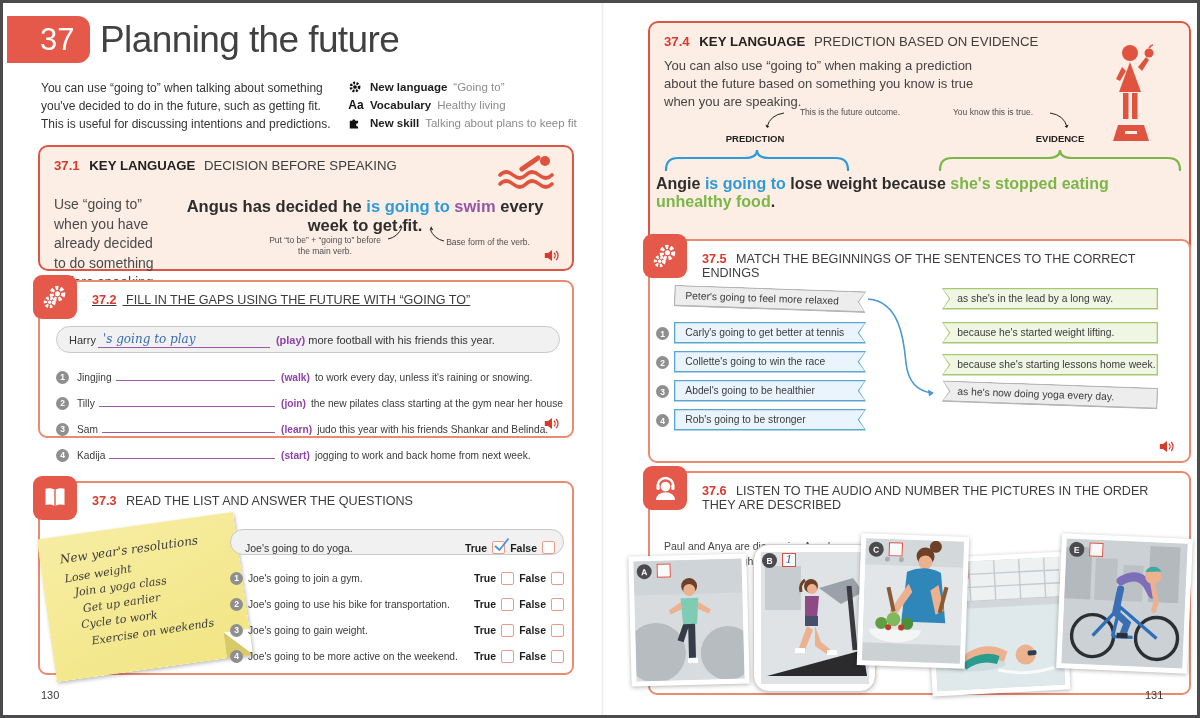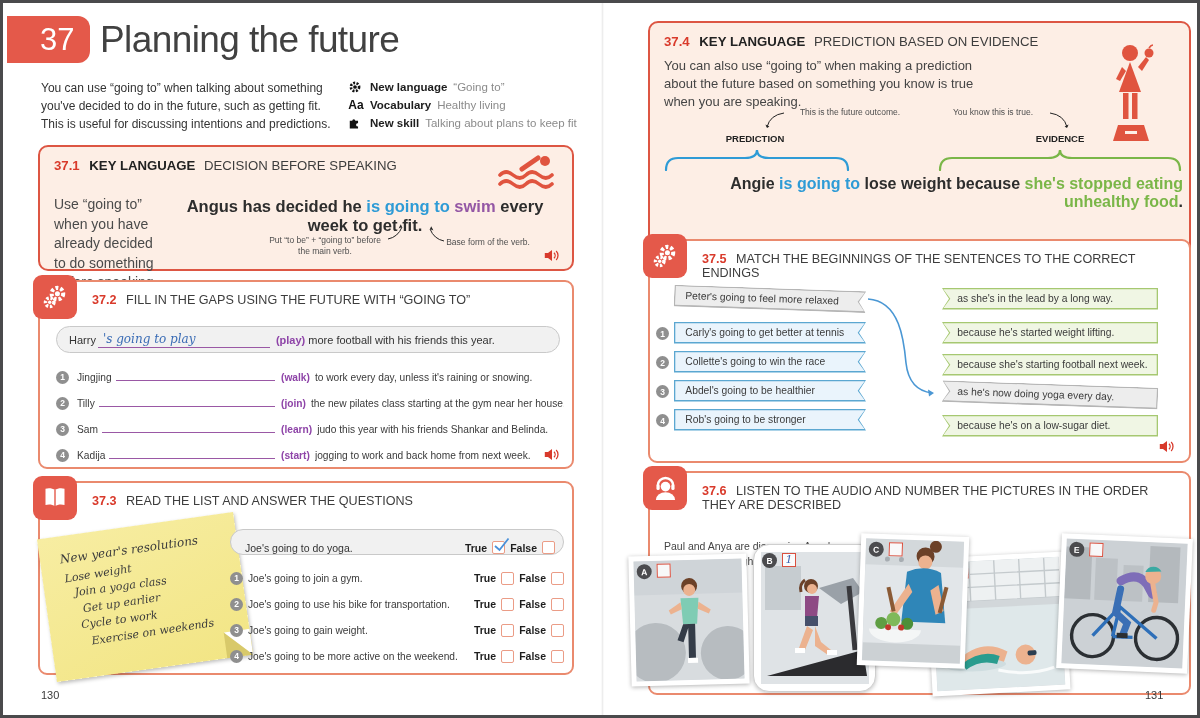--- a/index.html
+++ b/index.html
@@ -70,21 +70,21 @@
   .cbx { width:13px; height:13px; border:1.4px solid #eda globalThis; }
   .cbx { width:13px; height:13px; border:1.4px solid #eb9c86; border-radius:2px; background:#fff; position:relative; flex:0 0 13px; }
   .cbx svg { position:absolute; left:0px; top:-5px; }
 
   .pagenum { position:absolute; top:686px; font-size:11px; color:#3a3a3a; }
 
   
   .kl4-intro { position:absolute; left:14px; top:34px; width:330px; font-size:13px; line-height:1.4; color:#454545; }
   .bracket-label { position:absolute; font-size:9.5px; font-weight:bold; color:#222; text-align:center; width:150px; }
   .brace { position:absolute; }
-  .kl4-sentence { position:absolute; left:6px; right:6px; top:152px; text-align:right; font-size:16px; font-weight:bold; color:#2d2d2d; }
+  .kl4-sentence { position:absolute; left:6px; right:6px; top:152px; text-align:left; font-size:16px; font-weight:bold; color:#2d2d2d; }
 
   
   .stem, .ending { position:absolute; font-size:10.3px; color:#3b3b3b; }
   .n-outer { padding:1.3px; }
   .stem .n-outer { background:#5ba7d1; clip-path:polygon(0 0,100% 0,calc(100% - 7px) 50%,100% 100%,0 100%); }
   .stem .n-inner { background:#eaf4fc; clip-path:polygon(0 0,100% 0,calc(100% - 7px) 50%,100% 100%,0 100%); padding:4px 14px 4px 10px; white-space:nowrap; }
   .ending .n-outer { background:#a6c871; clip-path:polygon(0 0,100% 0,100% 100%,0 100%,7px 50%); }
   .ending .n-inner { background:#f0f6e4; clip-path:polygon(0 0,100% 0,100% 100%,0 100%,7px 50%); padding:4px 8px 4px 14px; white-space:nowrap; }
   .gray-piece .n-outer { background:#b5b5b5 !important; }
   .gray-piece .n-inner { background:#ededed !important; }
@@ -172,21 +172,21 @@
     <div class="callout" style="left:398px; top:90px; width:100px;">Base form of the verb.</div>
     <div class="audio" style="right:12px; bottom:7px;">
       <svg width="16" height="13" viewBox="0 0 20 16">
           <path d="M1 5h4l5-4v14l-5-4H1z" fill="#d83a2c"></path>
           <path d="M12.5 4.5a5 5 0 0 1 0 7" stroke="#d83a2c" fill="none" stroke-width="1.6"></path>
           <path d="M15.2 2.4a8 8 0 0 1 0 11.2" stroke="#d83a2c" fill="none" stroke-width="1.6"></path>
         </svg>
     </div>
   </div>
 
-  <div class="box ex" style="left:35px; top:277px; width:536px; height:189px;">
+  <div class="box ex" style="left:35px; top:277px; width:536px; height:158px;text-decoration:underline;">
     <div class="tab-ico">
       <svg width="27" height="27" viewBox="0 0 28 28">
         <circle cx="16" cy="10" r="6" fill="none" stroke="#fff" stroke-width="4.2" stroke-dasharray="3 2.1"></circle>
           <circle cx="16" cy="10" r="2.6" fill="#fff"></circle>
         <circle cx="8" cy="19" r="4.4" fill="none" stroke="#fff" stroke-width="3.6" stroke-dasharray="2.4 1.8"></circle>
           <circle cx="8" cy="19" r="1.8" fill="#fff"></circle>
       </svg>
     </div>
     <div class="box-head">
       <span class="exnum">37.2</span>
@@ -420,31 +420,26 @@
           <div class="n-inner">as she's in the lead by a long way.</div>
         </div>
     </div>
     <div class="ending" style="left:292px; top:81px; width:216px;">
       <div class="n-outer">
           <div class="n-inner">because he's started weight lifting.</div>
         </div>
     </div>
     <div class="ending" style="left:292px; top:113px; width:216px;">
       <div class="n-outer">
-          <div class="n-inner">because she's starting football next week.</div>
+          <div class="n-inner">because she's starting lessons home week.</div>
         </div>
     </div>
     <div class="ending gray-piece" style="left:292px; top:143px; width:216px; transform:rotate(2deg);">
       <div class="n-outer">
           <div class="n-inner">as he's now doing yoga every day.</div>
-        </div>
-    </div>
-    <div class="ending" style="left:292px; top:174px; width:216px;">
-      <div class="n-outer">
-          <div class="n-inner">because he's on a low-sugar diet.</div>
         </div>
     </div>
 
     <div style="position:absolute; left:214px; top:50px;">
       <svg width="78" height="110" viewBox="0 0 78 110">
           <path d="M4 8 C36 10 40 50 42 72 C44 90 52 100 68 102" stroke="#4a97d4" stroke-width="1.6" fill="none"></path>
           <path d="M70 102 l-6 -3.4 l1 6.8 z" fill="#4a97d4"></path>
         </svg>
     </div>
     <div class="audio" style="right:14px; bottom:8px;">

